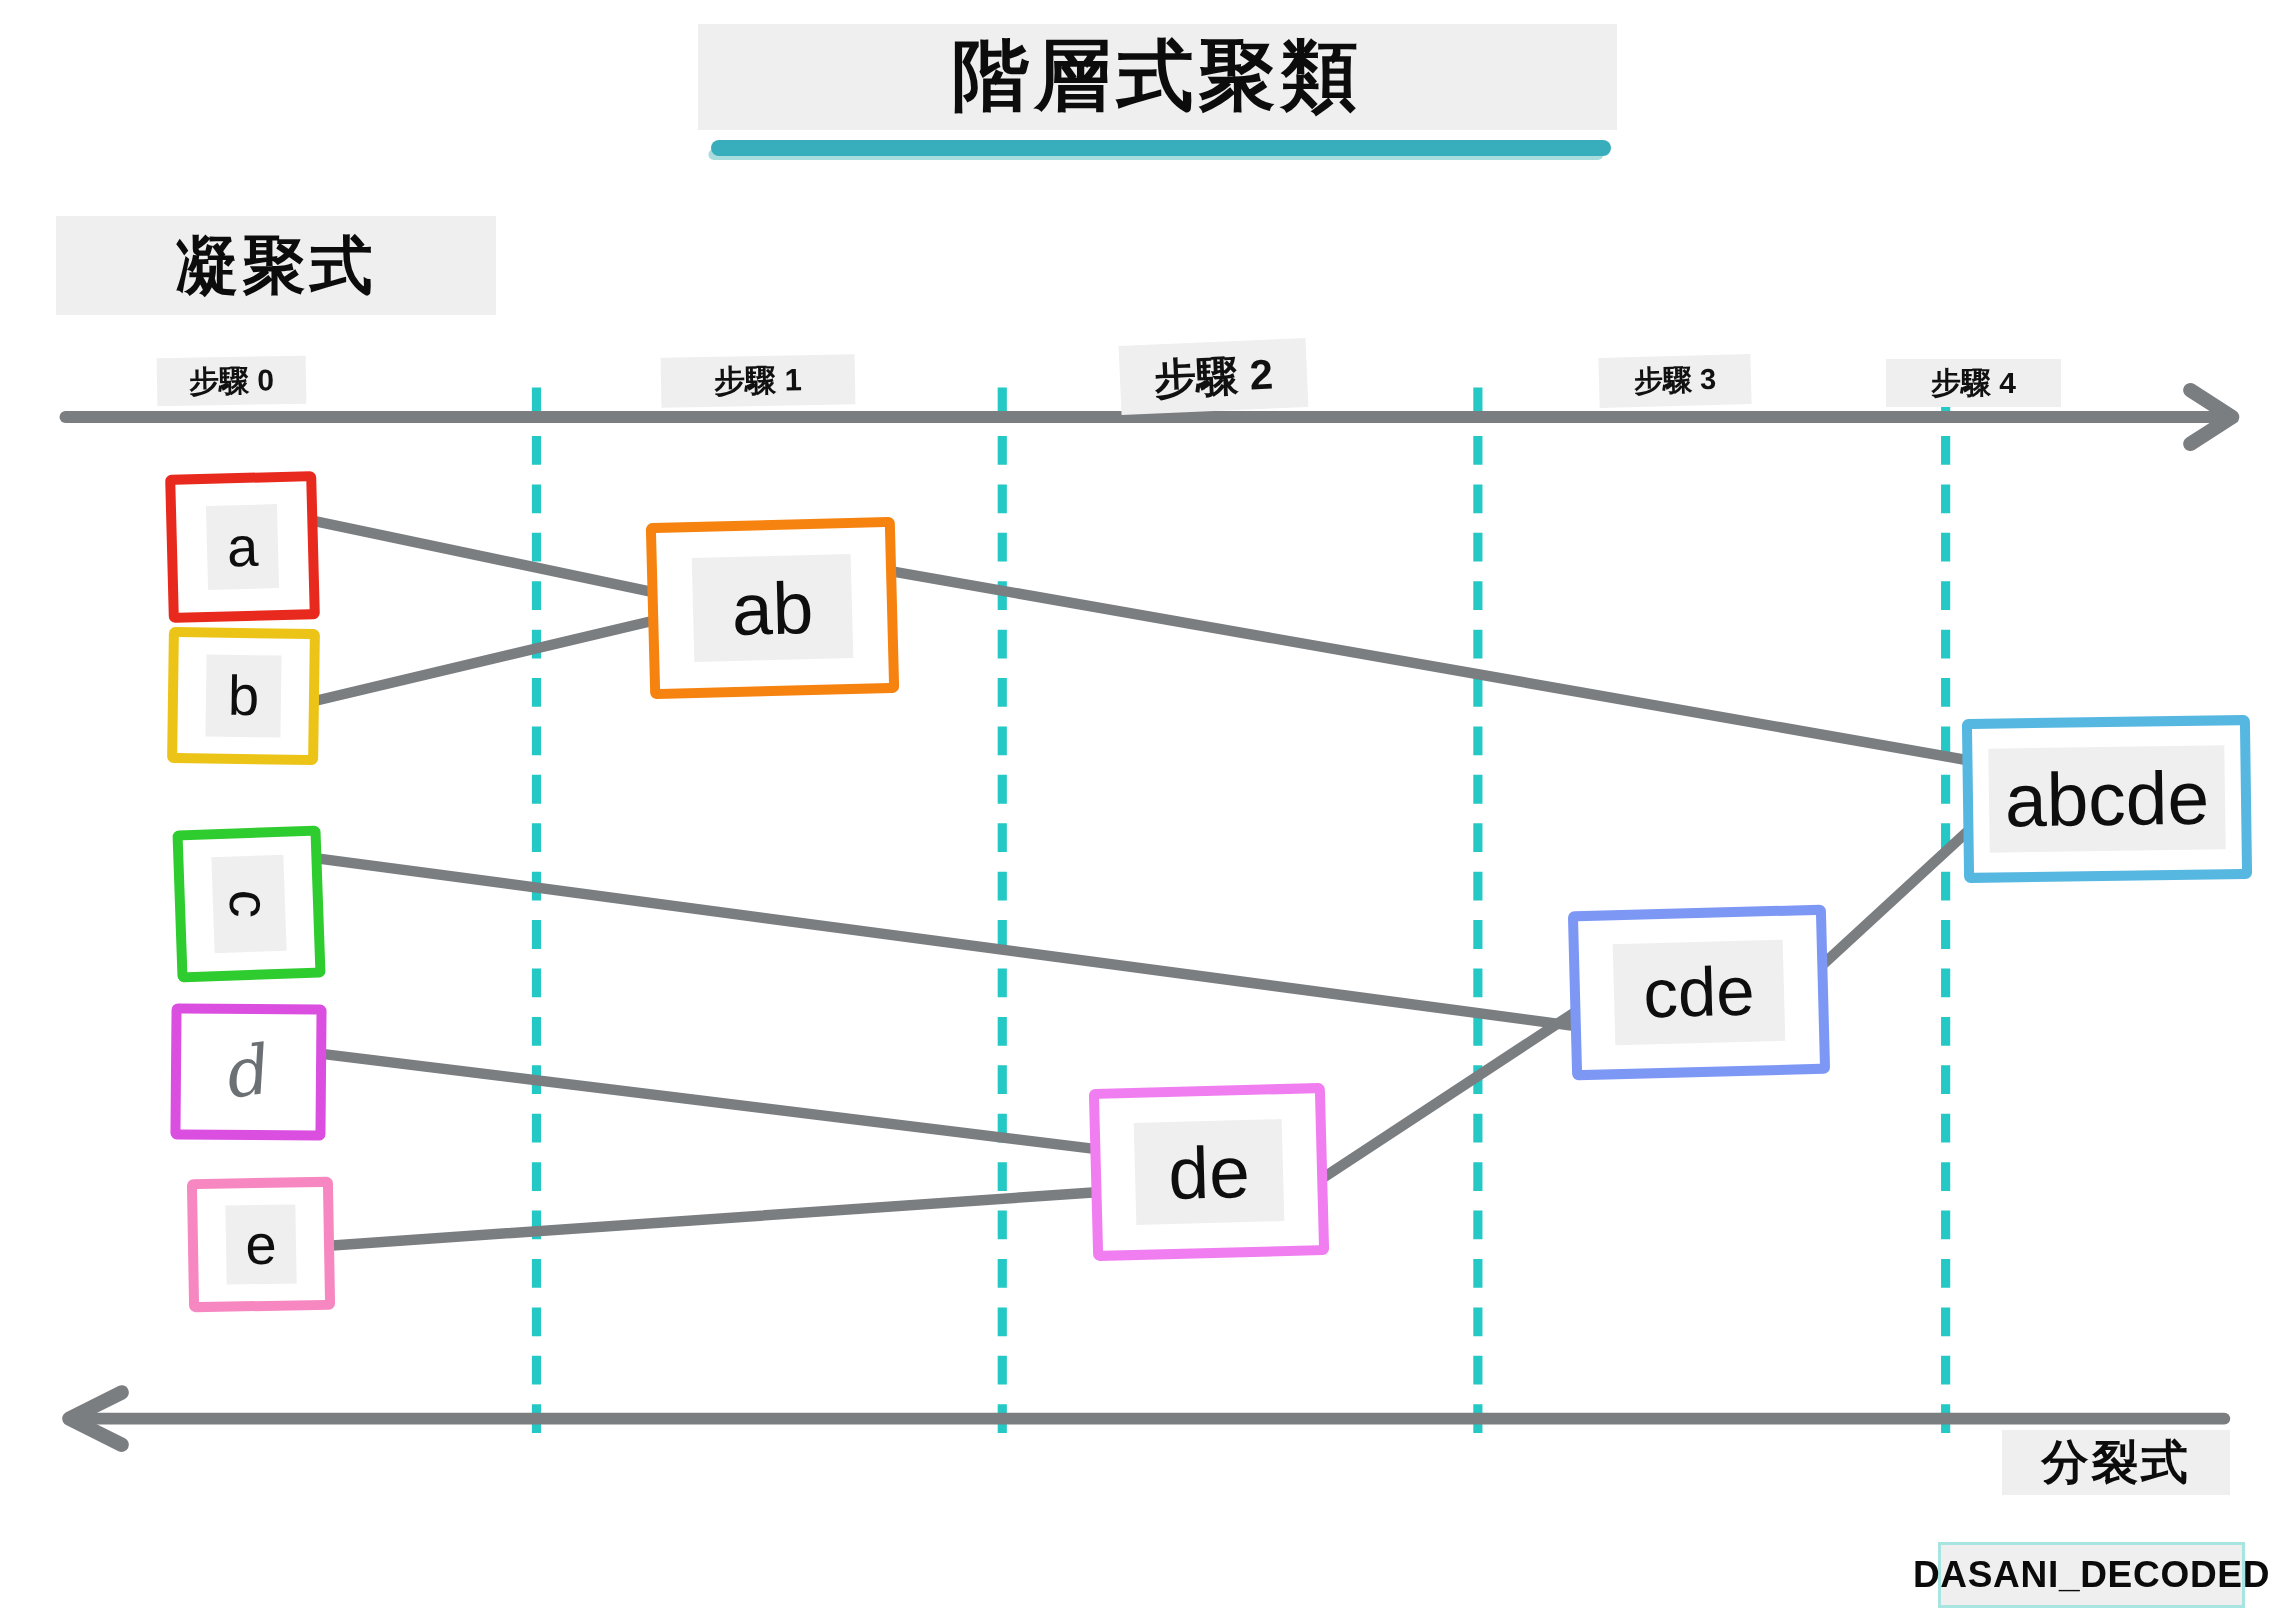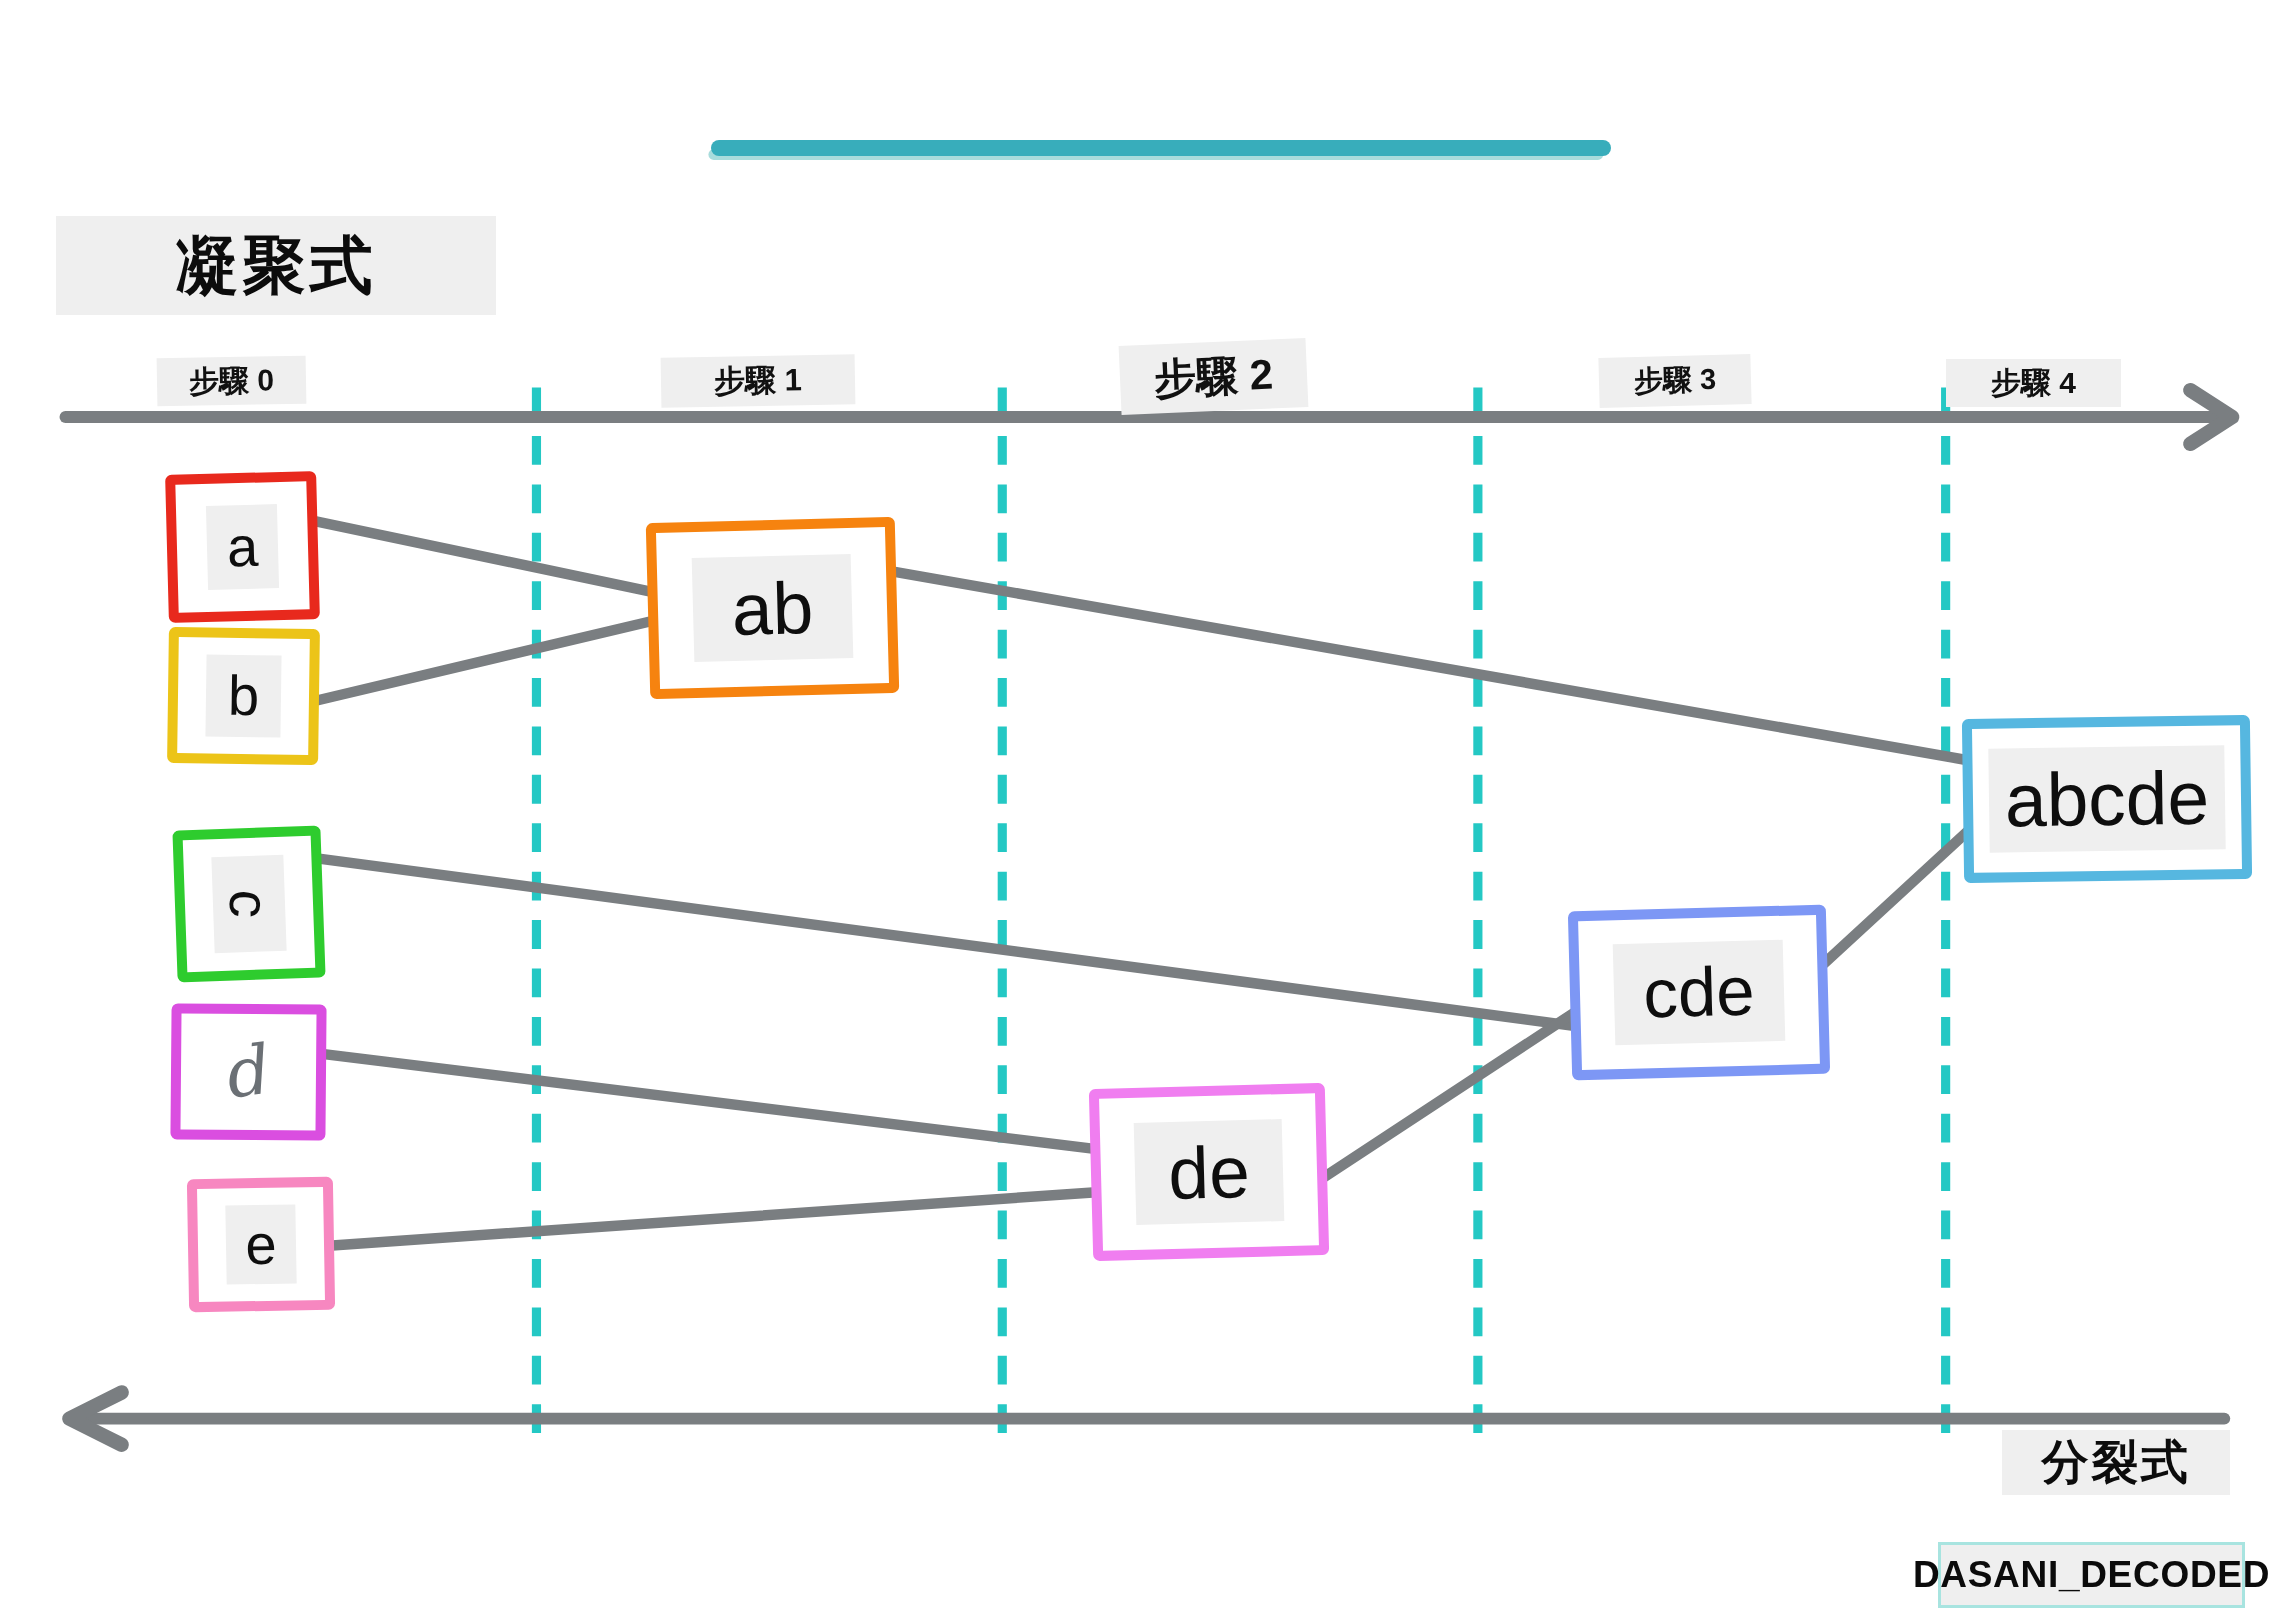--- a/index.html
+++ b/index.html
@@ -18,21 +18,21 @@
     justify-content:center;color:#0c0c0c;font-weight:700;}
   .agglomerative{left:56px;top:216px;width:440px;height:99px;font-size:63px;letter-spacing:3.9px;text-align:center;}
   .divisive{left:2002px;top:1430px;width:228px;height:65px;font-size:47px;letter-spacing:2.6px;}
 
   .step-label{position:absolute;background:var(--label-bg);display:flex;align-items:center;
     justify-content:center;color:#111;font-weight:700;}
   .step-0{left:157px;top:357px;width:149px;height:48px;font-size:30px;transform:rotate(-1deg);}
   .step-1{left:661px;top:356px;width:194px;height:50px;font-size:31px;transform:rotate(-1deg);}
   .step-2{left:1120px;top:342px;width:187px;height:69px;font-size:42px;transform:rotate(-2.5deg);}
   .step-3{left:1599px;top:356px;width:152px;height:50px;font-size:29px;transform:rotate(-1.5deg);}
-  .step-4{left:1946px;top:359px;width:175px;height:48px;font-size:30px;}
+  .step-4{left:1886px;top:359px;width:175px;height:48px;font-size:30px;}
 
   .cluster-box{position:absolute;background:#fff;border:10.5px solid #888;border-radius:6.5px;
     display:flex;align-items:center;justify-content:center;}
   .cluster-box .label{background:var(--label-bg);color:#0e0e0e;line-height:1;
     display:inline-block;padding:9.2px 17px;}
   .box-a{left:167px;top:473px;width:131px;height:128px;transform:rotate(-1.5deg);}
   .box-a .label{font-size:56px;padding:14.4px 19.6px;}
   .box-b{left:168px;top:628px;width:131px;height:116px;transform:rotate(0.8deg);}
   .box-b .label{font-size:56px;padding:13px 22px;}
   .box-c{left:175px;top:828px;width:128px;height:132px;transform:rotate(-2deg);}
@@ -78,20 +78,21 @@
     <line x1="452" y1="790" x2="1000" y2="905" stroke="var(--timeline)" stroke-width="16" stroke-linecap="round"></line>
     <line x1="452" y1="1078" x2="1000" y2="948" stroke="var(--timeline)" stroke-width="16" stroke-linecap="round"></line>
     <line x1="1335" y1="868" x2="3010" y2="1162" stroke="var(--timeline)" stroke-width="16" stroke-linecap="round"></line>
     <line x1="450" y1="1307" x2="2408" y2="1568" stroke="var(--timeline)" stroke-width="16" stroke-linecap="round"></line>
     <line x1="464" y1="1607" x2="1676" y2="1756" stroke="var(--timeline)" stroke-width="16" stroke-linecap="round"></line>
     <line x1="470" y1="1906" x2="1676" y2="1822" stroke="var(--timeline)" stroke-width="16" stroke-linecap="round"></line>
     <line x1="1992" y1="1820" x2="2410" y2="1545" stroke="var(--timeline)" stroke-width="16" stroke-linecap="round"></line>
     <line x1="2758" y1="1500" x2="3010" y2="1268" stroke="var(--timeline)" stroke-width="16" stroke-linecap="round"></line>
   </svg>
 
+  <div class="title-block">階層式聚類</div>
   <div class="title-underline"></div>
 
   <div class="side-label agglomerative">凝聚式</div>
   <div class="side-label divisive">分裂式</div>
 
   <div class="step-label step-0">步驟 0</div>
   <div class="step-label step-1">步驟 1</div>
   <div class="step-label step-2">步驟 2</div>
   <div class="step-label step-3">步驟 3</div>
   <div class="step-label step-4">步驟 4</div>

